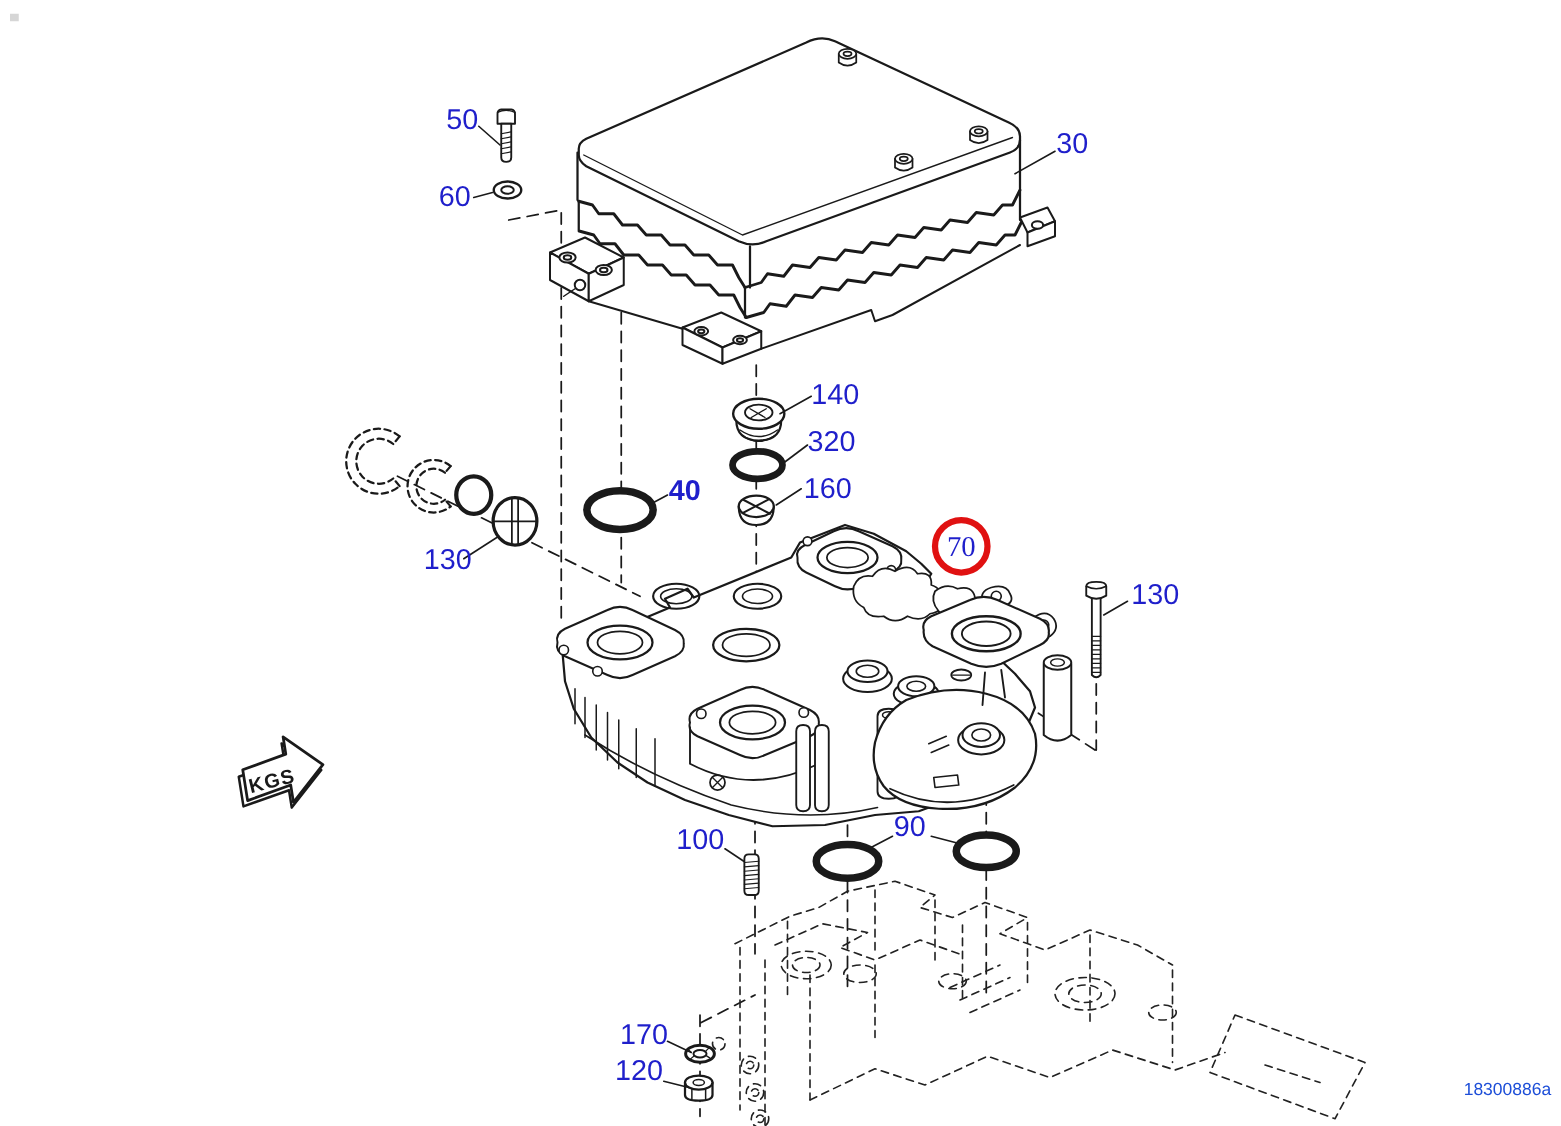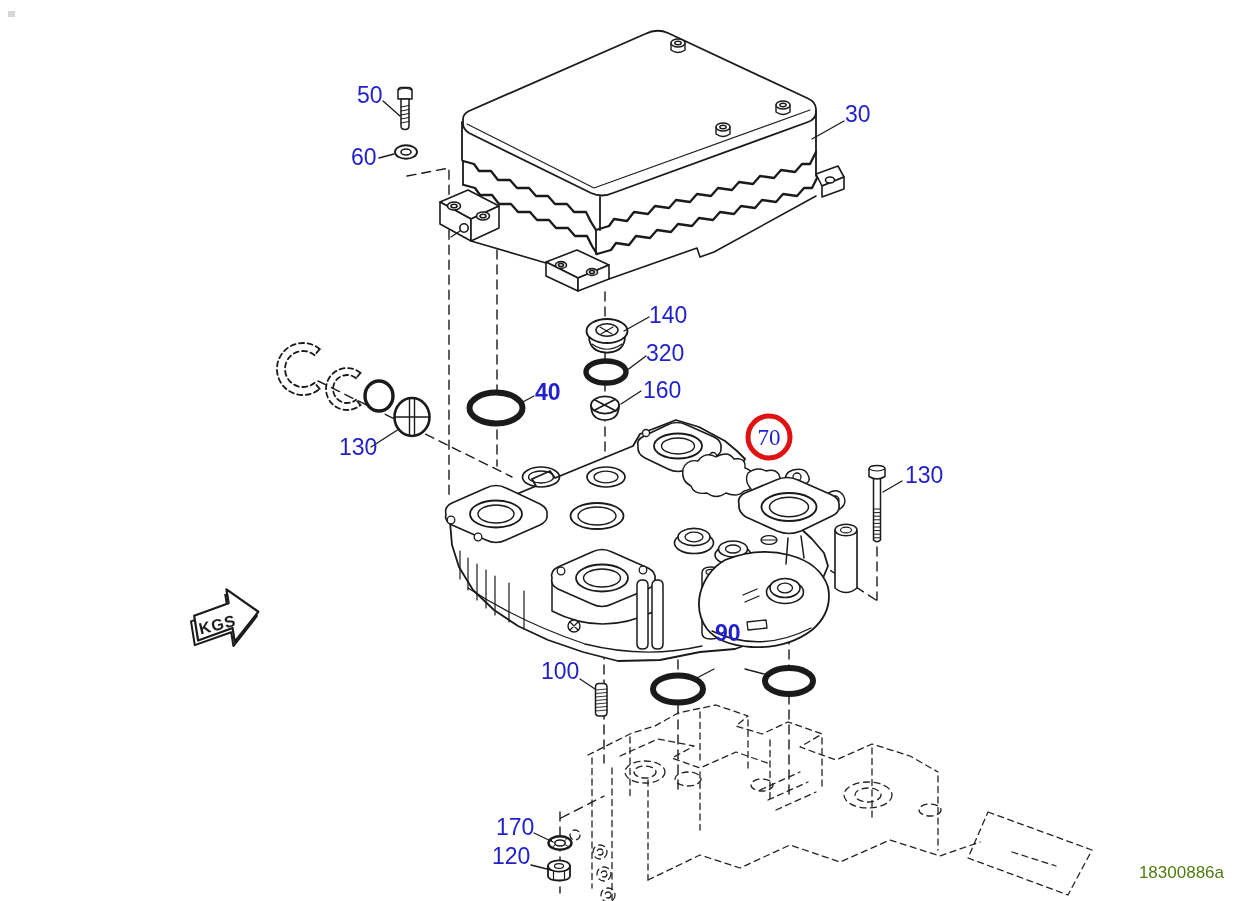--- a/index.html
+++ b/index.html
@@ -2,21 +2,21 @@
 <html><head>
 <meta charset="utf-8">
 <style>
   html,body{margin:0;padding:0;background:#fff;}
   #stage{position:relative;width:1249px;height:901px;background:#fff;overflow:hidden;
          font-family:"Liberation Sans",sans-serif;}
   #lineart{position:absolute;left:0;top:0;}
   .callout{position:absolute;font-size:23px;line-height:1;color:#1f1fcb;
            font-family:"Liberation Sans",sans-serif;white-space:nowrap;cursor:default;}
   .callout.centered{transform:translateX(-50%);font-family:Liberation Serif, serif;}
-  #drawing-number{position:absolute;right:25px;top:863px;font-size:17px;color:#4d7c0f;
+  #drawing-number{position:absolute;right:8px;top:863px;font-size:14px;color:#1d4ed8;
                   font-family:"Liberation Sans",sans-serif;}
   #corner-artifact{position:absolute;left:8px;top:11px;width:7px;height:6px;
                    background:#b5b5b5;opacity:.55;}
 </style>
 </head>
 <body>
 
 <div id="stage">
 
 <div id="corner-artifact"></div>
@@ -290,19 +290,19 @@
 <span class="callout" style="left:351px;top:146px;">60</span>
 <span class="callout" style="left:845px;top:103px;">30</span>
 <span class="callout" style="left:649px;top:304px;">140</span>
 <span class="callout" style="left:646px;top:342px;">320</span>
 <span class="callout" style="left:643px;top:379px;">160</span>
 <span class="callout" style="left:535px;top:381px;font-weight:bold;">40</span>
 <span class="callout" style="left:339px;top:436px;">130</span>
 <span class="callout centered" style="left:769px;top:426px;">70</span>
 <span class="callout" style="left:905px;top:464px;">130</span>
 <span class="callout" style="left:541px;top:660px;">100</span>
-<span class="callout" style="left:715px;top:622px;font-weight:bold;">90</span>
+<span class="callout" style="left:715px;top:650px;">90</span>
 <span class="callout" style="left:496px;top:816px;">170</span>
 <span class="callout" style="left:492px;top:845px;">120</span>
 
 <div id="drawing-number">18300886a</div>
 
 </div>
 
 </body></html>

